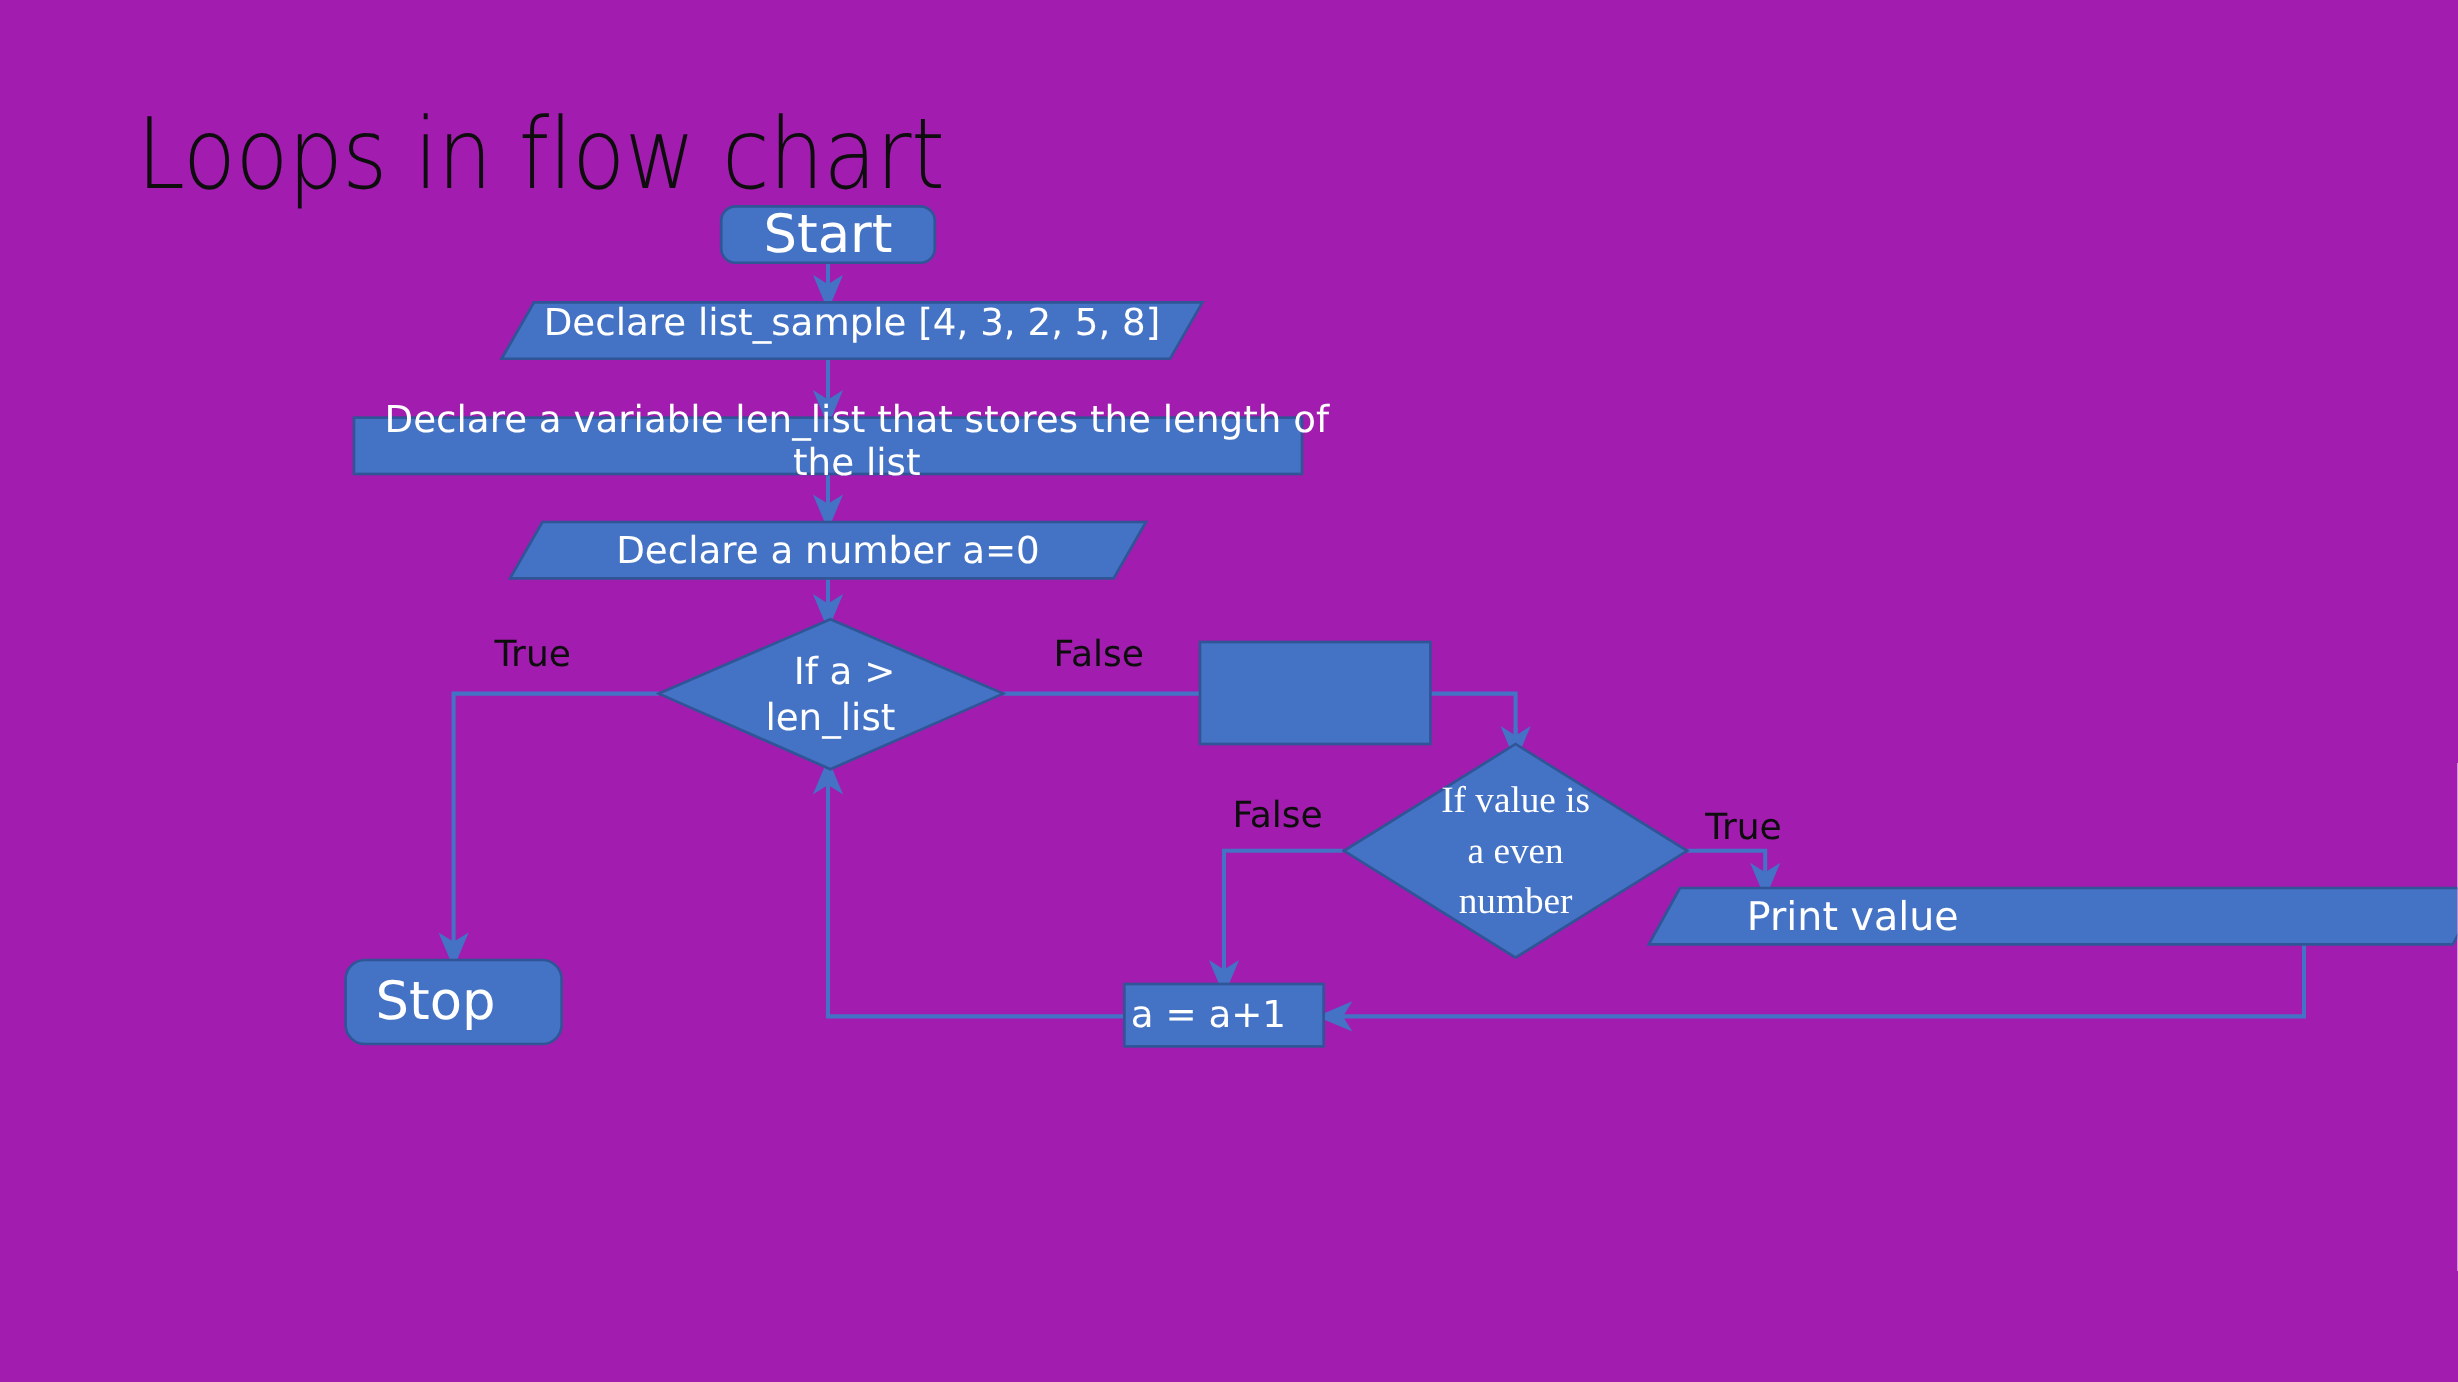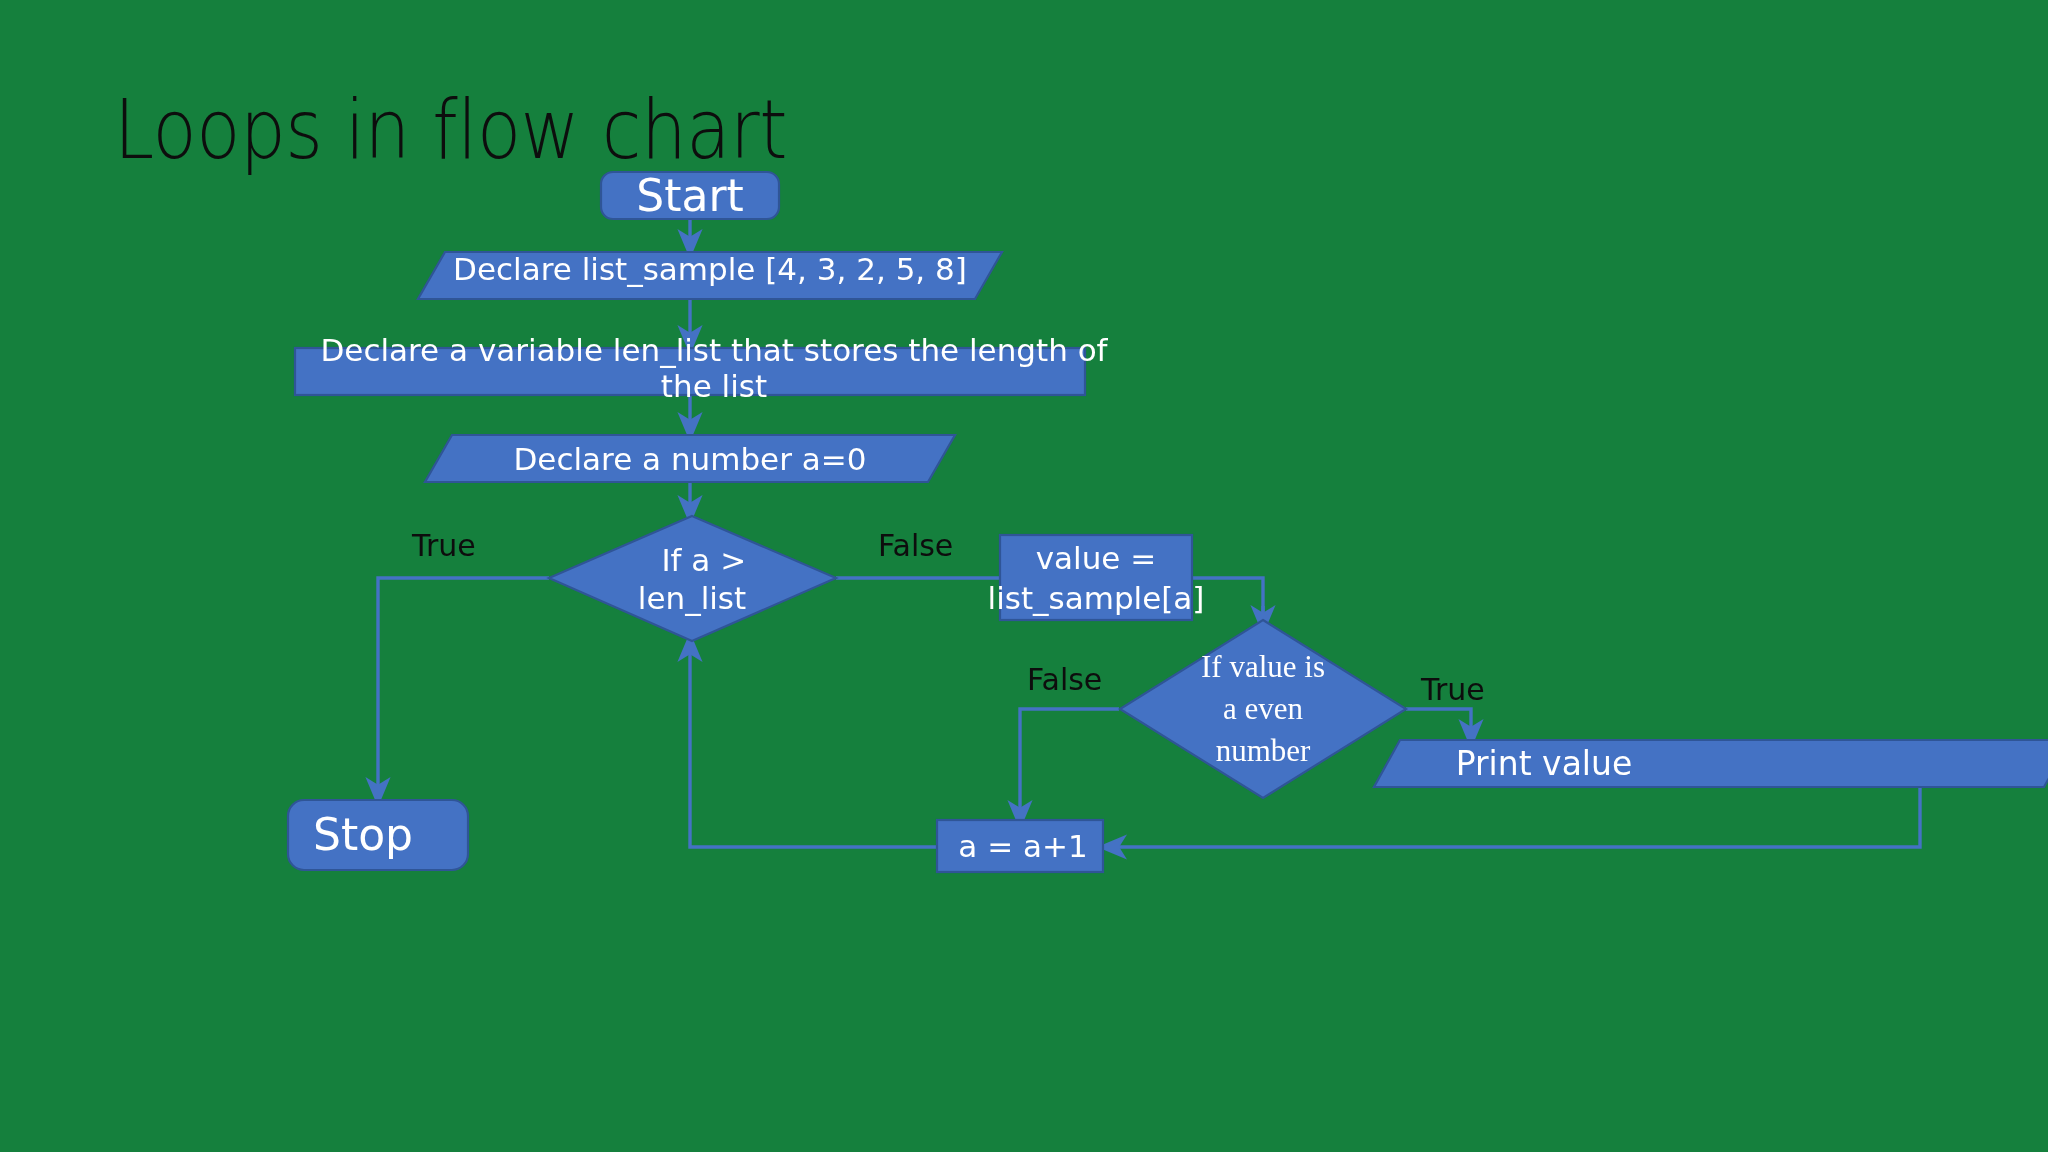--- a/index.html
+++ b/index.html
@@ -7,21 +7,21 @@
     padding: 0;
     background: #ffffff;
   }
   body {
     font-family: "Liberation Sans", sans-serif;
   }
   #slide {
     position: relative;
     width: 2048px;
     height: 1152px;
-    background: #15803d;
+    background: #a21caf;
     overflow: hidden;
   }
   #title {
     position: absolute;
     left: 114px;
     top: 82px;
     font-size: 82px;
     line-height: 96px;
     font-weight: 300;
     color: #0d0d0d;
@@ -128,30 +128,28 @@
 
   <div class="node-label" style="left:418px; top:252px; width:584px; height:34px; font-size:31px; line-height:36px;text-align:center;">Declare list_sample  [4, 3, 2, 5, 8]</div>
 
   <div class="node-label" style="left:295px; top:344px; width:790px; height:47px; font-size:31px; line-height:36px;padding-left:24px;">Declare a variable len_list that stores the length of the list</div>
 
   <div class="node-label" style="left:425px; top:435px; width:530px; height:47px; font-size:31px; line-height:36px;">Declare a number a=0</div>
 
   <div class="node-label" style="left:592px; top:540px; width:200px; height:78px; font-size:31px; line-height:38px;text-align:right;">If a &gt;
 len_list</div>
 
-  <div class="node-label" style="left:1000px; top:535px; width:192px; height:85px; font-size:31px; line-height:40px;">value =
-list_sample[a]</div>
 
   <div class="node-label" style="left:1158px; top:645px; width:210px; height:128px; font-size:31px; line-height:42px;font-family:Liberation Serif, serif;">If value is
 a even
 number</div>
 
   <div class="node-label" style="left:1394px; top:740px; width:300px; height:47px; font-size:33px; line-height:38px;">Print value</div>
 
-  <div class="node-label" style="left:937px; top:820px; width:140px; height:52px; font-size:31px; line-height:36px;padding-left:16px;">a = a+1</div>
+  <div class="node-label" style="left:937px; top:820px; width:140px; height:52px; font-size:31px; line-height:36px;">a = a+1</div>
 
   <div class="node-label" style="left:273px; top:800px; width:180px; height:70px; font-size:44px; line-height:48px;">Stop</div>
 
   <div class="edge-label" style="left:412px; top:529px;">True</div>
 
   <div class="edge-label" style="left:878px; top:529px;">False</div>
 
   <div class="edge-label" style="left:1027px; top:663px;">False</div>
 
   <div class="edge-label" style="left:1421px; top:673px;">True</div>

